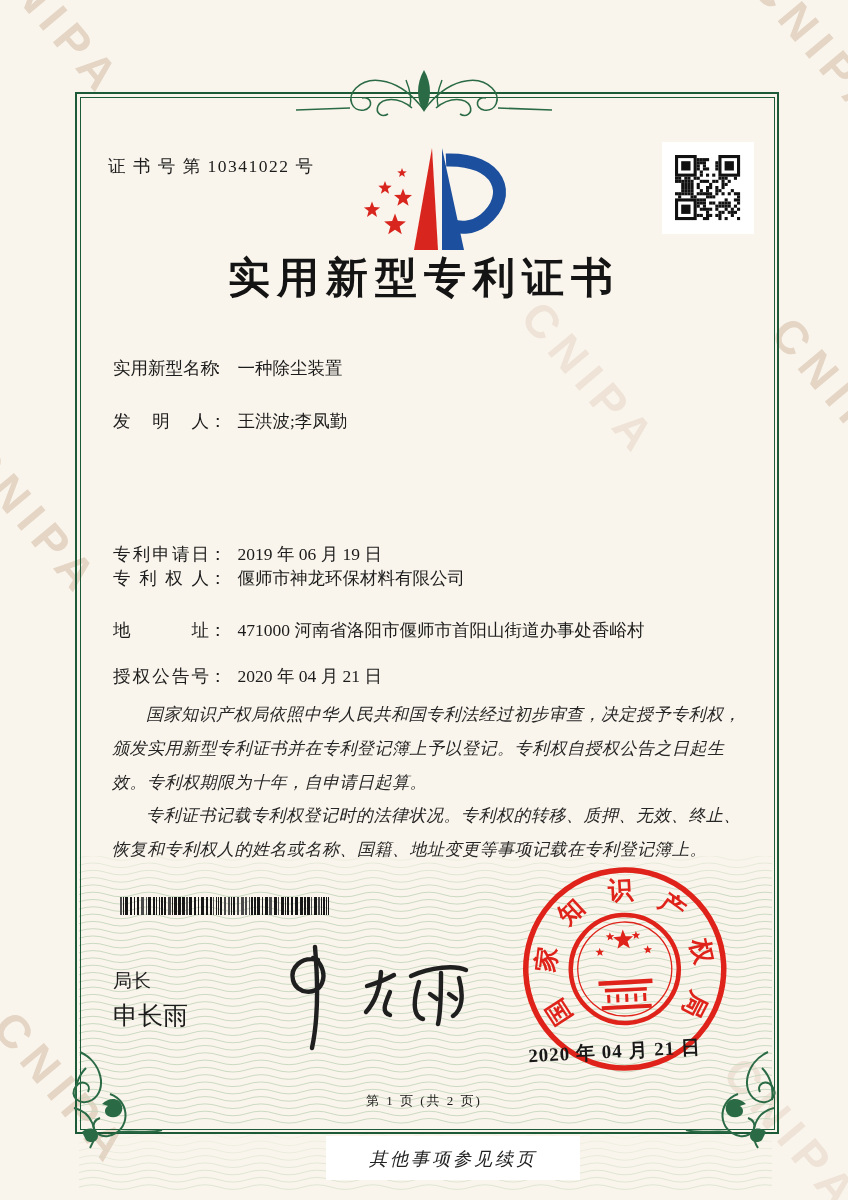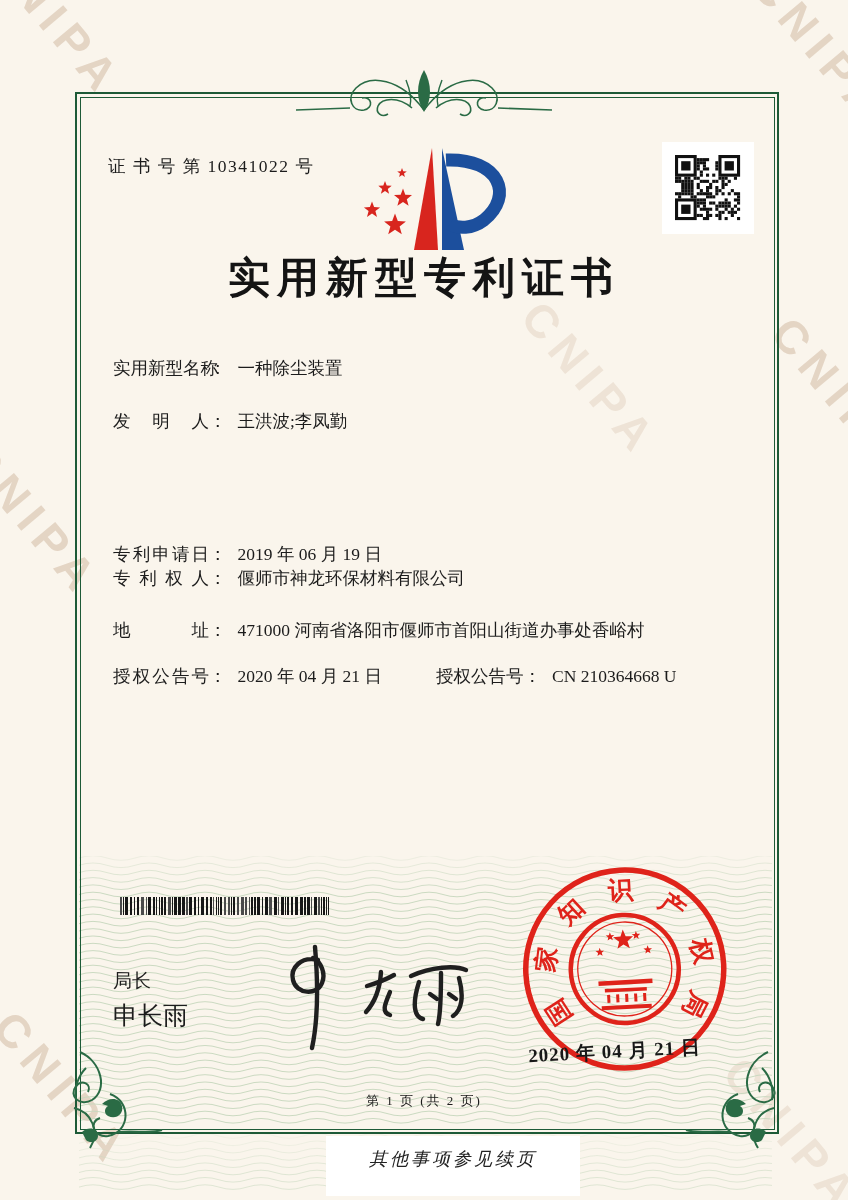--- a/index.html
+++ b/index.html
@@ -50,21 +50,21 @@
   #signature{position:absolute;left:263px;top:942px;}
   
   #seal{position:absolute;left:500px;top:866px;width:250px;height:215px;transform:rotate(-3deg);}
   #seal-date{
     position:absolute;left:8px;top:172px;width:205px;text-align:center;
     font-size:19px;font-weight:bold;letter-spacing:1px;color:#181818;
   }
   
   #page-no{position:absolute;left:0;right:0;top:1092px;text-align:center;font-size:13px;letter-spacing:2px;}
   #cont-box{
-    position:absolute;left:326px;top:1136px;width:254px;height:60px;background:#ffffff;
+    position:absolute;left:326px;top:1136px;width:254px;height:44px;background:#ffffff;
     text-align:center;line-height:47px;font-size:18px;font-style:italic;letter-spacing:3px;color:#222;
   }
   svg{display:block;}
 </style>
 </head>
 <body>
 
 <div id="page">
 
   <span class="wm" style="left:-38px;top:-8px;">CNIPA</span>
@@ -351,25 +351,26 @@
     <span class="fld-label">专利申请日</span><span>：</span><span class="fld-value">2019 年 06 月 19 日</span>
   </div>
   <div class="row" style="top:566px;">
     <span class="fld-label">专利权人</span><span>：</span><span class="fld-value">偃师市神龙环保材料有限公司</span>
   </div>
   <div class="row" style="top:618px;">
     <span class="fld-label">地址</span><span>：</span><span class="fld-value">471000 河南省洛阳市偃师市首阳山街道办事处香峪村</span>
   </div>
   <div class="row" style="top:664px;">
     <span class="fld-label">授权公告号</span><span>：</span><span class="fld-value">2020 年 04 月 21 日</span>
-    <span class="row2">
-      <span>授权公告号</span><span>：</span><span class="fld-value">CN 210364668 U</span>
-    </span>
-  </div>
-
+  </div>
+
+  <div id="legal">
+    <p>国家知识产权局依照中华人民共和国专利法经过初步审查，决定授予专利权，颁发实用新型专利证书并在专利登记簿上予以登记。专利权自授权公告之日起生效。专利权期限为十年，自申请日起算。</p>
+    <p>专利证书记载专利权登记时的法律状况。专利权的转移、质押、无效、终止、恢复和专利权人的姓名或名称、国籍、地址变更等事项记载在专利登记簿上。</p>
+  </div>
 
   <svg id="barcode" width="216" height="19">
       <rect x="0" y="0" width="2" height="18" fill="#4a4a4a"></rect>
       <rect x="3" y="0" width="1" height="18" fill="#171717"></rect>
       <rect x="5" y="0" width="3" height="18" fill="#171717"></rect>
       <rect x="10" y="0" width="2" height="18" fill="#171717"></rect>
       <rect x="14" y="0" width="1" height="18" fill="#171717"></rect>
       <rect x="17" y="0" width="2" height="18" fill="#171717"></rect>
       <rect x="21" y="0" width="3" height="18" fill="#4a4a4a"></rect>
       <rect x="26" y="0" width="1" height="18" fill="#4a4a4a"></rect>

